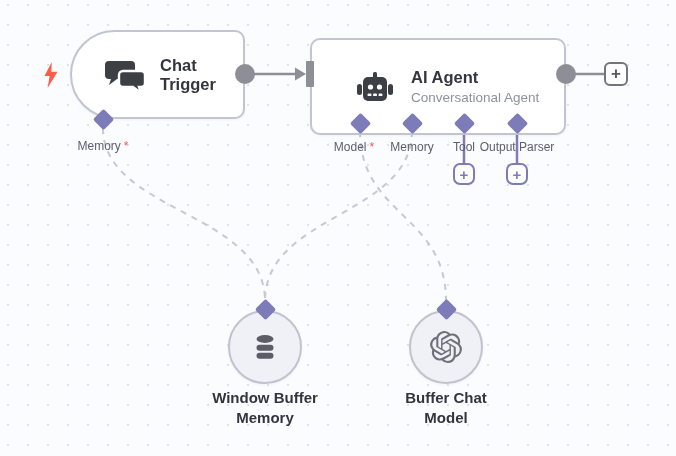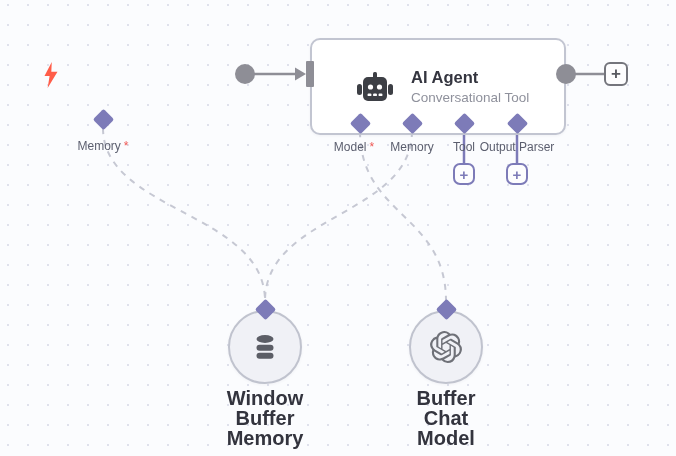--- a/index.html
+++ b/index.html
@@ -47,21 +47,21 @@
   .circle-node{
     position:absolute;width:74px;height:74px;border-radius:50%;
     background:#f0f1f6;border:2px solid #c0c3ce;z-index:2;
     display:flex;align-items:center;justify-content:center;
     box-shadow:0 1px 3px rgba(40,40,70,0.05);
   }
   #wbm-node{left:228px;top:310px;}
   #openai-node{left:409px;top:310px;}
   .circle-label{
     position:absolute;z-index:2;text-align:center;font-weight:bold;
-    font-size:20px;line-height:20px;color:#33343e;pointer-events:none;
+    font-size:15px;line-height:20px;color:#33343e;pointer-events:none;
   }
   #wbm-label{left:200px;top:388px;width:130px;}
   #openai-label{left:393px;top:388px;width:106px;}
   #bolt{position:absolute;left:43px;top:62px;z-index:2;}
 </style>
 </head>
 <body>
 
 <div id="canvas">
 
@@ -79,41 +79,48 @@
     <path d="M566,74 L604,74" fill="none" stroke="#8e8e96" stroke-width="2.5"></path>
 
     <path d="M464,123 L464,165" fill="none" stroke="#7d7bb8" stroke-width="2.5"></path>
     <path d="M517,123 L517,165" fill="none" stroke="#7d7bb8" stroke-width="2.5"></path>
   </svg>
 
   <svg id="bolt" width="16" height="26" viewBox="0 0 13 24">
     <path d="M7.2 0 L0.5 13 H5.2 L3.4 24 L12.5 9 H6.8 Z" fill="#ff5d49"></path>
   </svg>
 
+  <div class="node" id="chat-trigger-node">
+    <svg width="42" height="36" viewBox="0 0 42 36">
+      <path d="M4 4 h22 a4 4 0 0 1 4 4 v10 a4 4 0 0 1 -4 4 h-14 l-8 6 2 -6 h-2 a4 4 0 0 1 -4 -4 v-10 a4 4 0 0 1 4 -4 z" fill="#3d3f45"></path>
+      <path d="M18 14 h18 a4 4 0 0 1 4 4 v8 a4 4 0 0 1 -4 4 h-2 l2 6 -8 -6 h-10 a4 4 0 0 1 -4 -4 v-8 a4 4 0 0 1 4 -4 z" fill="#3d3f45" stroke="#ffffff" stroke-width="2.4"></path>
+    </svg>
+    <div class="node-title">Chat Trigger</div>
+  </div>
   <div class="endpoint-circle" style="left:235px;top:64px;"></div>
   <div class="diamond" style="left:95.5px;top:111.5px;"></div>
   <div class="port-label" style="left:53px;top:139px;">
     <span>Memory</span><span class="required-marker">*</span>
   </div>
 
   <div class="node" id="ai-agent-node">
     <svg width="38" height="36" viewBox="0 0 38 36">
       <rect x="17" y="3" width="4" height="6" rx="1.5" fill="#3d3f45"></rect>
       <rect x="1" y="15" width="5" height="11" rx="2.5" fill="#3d3f45"></rect>
       <rect x="32" y="15" width="5" height="11" rx="2.5" fill="#3d3f45"></rect>
       <rect x="7" y="8" width="24" height="24" rx="5" fill="#3d3f45"></rect>
       <circle cx="14.5" cy="18" r="2.6" fill="#ffffff"></circle>
       <circle cx="23.5" cy="18" r="2.6" fill="#ffffff"></circle>
       <rect x="11.5" y="24.5" width="4" height="2.6" rx="1.2" fill="#ffffff"></rect>
       <rect x="17" y="24.5" width="4" height="2.6" rx="1.2" fill="#ffffff"></rect>
       <rect x="22.5" y="24.5" width="4" height="2.6" rx="1.2" fill="#ffffff"></rect>
     </svg>
     <div>
       <div class="node-title">AI Agent</div>
-      <div class="node-subtitle">Conversational Tool</div>
+      <div class="node-subtitle">Conversational Agent</div>
     </div>
   </div>
   <div class="input-bar"></div>
   <div class="endpoint-circle" style="left:556px;top:64px;"></div>
 
   <div class="diamond" style="left:352.5px;top:115.5px;"></div>
   <div class="diamond" style="left:404.5px;top:115.5px;"></div>
   <div class="diamond" style="left:456.5px;top:115.5px;"></div>
   <div class="diamond" style="left:509.5px;top:115.5px;"></div>
 

